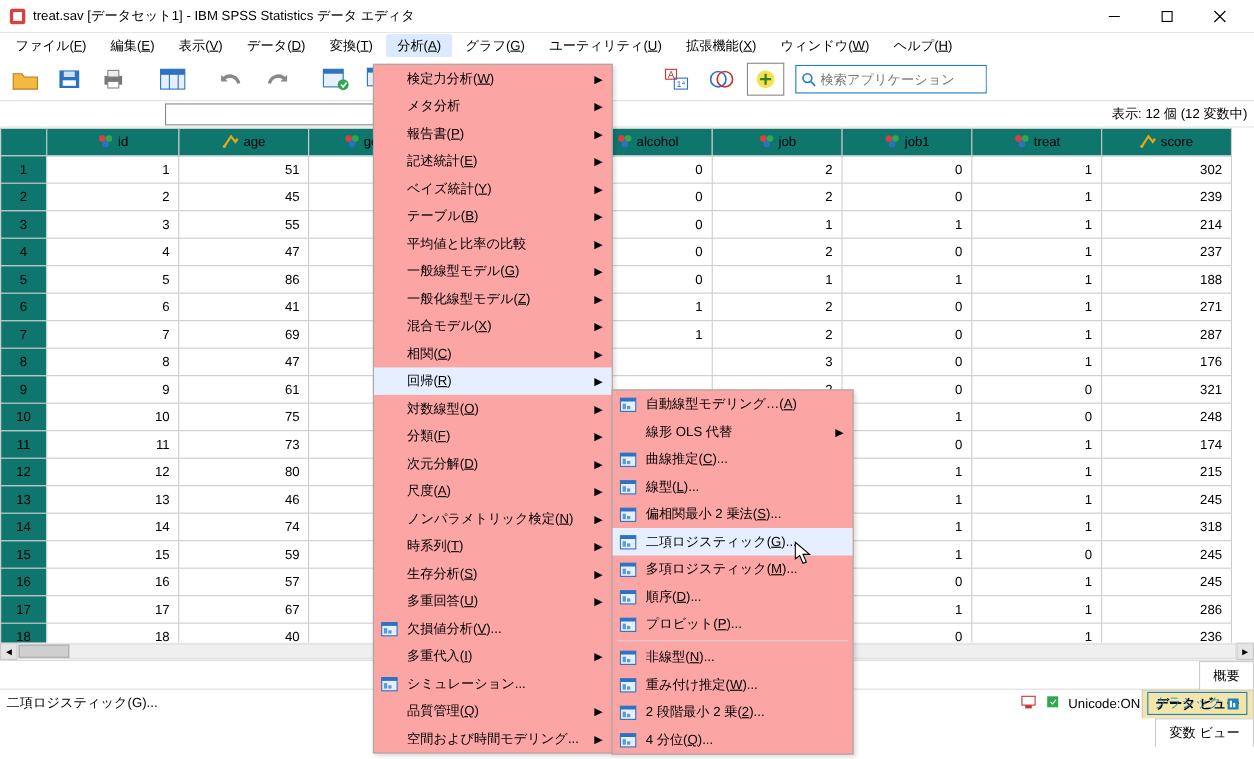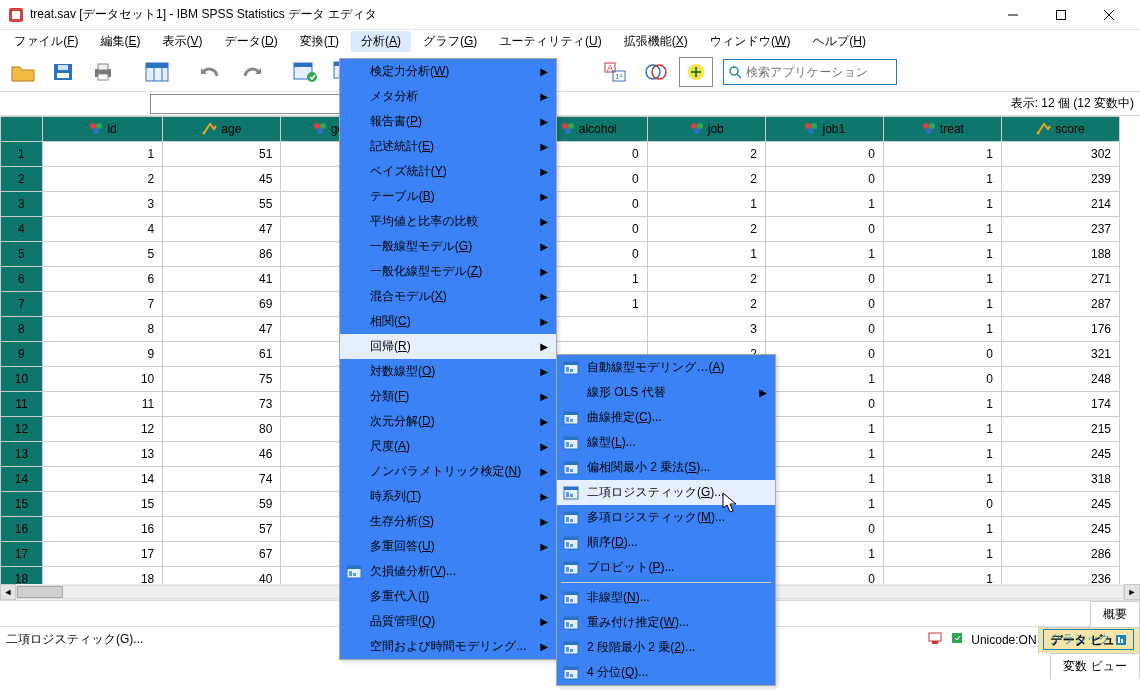--- a/index.html
+++ b/index.html
@@ -33,21 +33,21 @@
 .hscroll .track { flex:1; height:14px; background:#efefef; position:relative; border:1px solid #dcdcdc; }
 .hscroll .thumb { position:absolute; left:0; top:0; height:12px; width:46px; background:#cfcfcf; border:1px solid #aaa; }
 .tabs { display:flex; height:26px; border-top:1px solid #ddd; background:#fff; align-items:flex-end; padding-left:6px; gap:0;flex-direction:column; }
 .tab { padding:4px 12px; border:1px solid #ccc; border-bottom:none; font-size:12px; background:#fff; }
 .tab.active { background:#f3e6a8; font-weight:bold; }
 .statusbar { height:26px; border-top:1px solid #ddd; display:flex; align-items:center; font-size:12px; padding:0 6px; }
 .statusbar .sicons { margin-left:auto; display:flex; gap:6px; align-items:center; }
 .classic { border:1px solid #1e7fc2; padding:1px 6px; color:#1e7fc2; display:flex; align-items:center; gap:4px; }
 
 
-.menu { position:absolute; background:#3b82f6; border:1px solid #a8a8a8; box-shadow:2px 2px 4px rgba(0,0,0,.15); font-size:12px; z-index:50; }
+.menu { position:absolute; background:#fca5a5; border:1px solid #a8a8a8; box-shadow:2px 2px 4px rgba(0,0,0,.15); font-size:12px; z-index:50; }
 .menu .mitem { height:25px; display:flex; align-items:center; padding:0 28px 0 30px; position:relative; white-space:nowrap; }
 .menu .mitem.hover { background:#e6efff; }
 .menu .mitem .subarr { position:absolute; right:8px; font-size:10px; }
 .menu .mitem .micon { position:absolute; left:6px; width:16px; height:16px; display:flex; align-items:center; justify-content:center; }
 .menu .sep { height:1px; background:#d4d4d4; margin:2px 4px; }
 .analyze-menu { left:339px; top:58px; width:218px; }
 .regress-menu { left:556px; top:354px; width:220px; }
 .cursor { position:absolute; left:722px; top:492px; width:18px; height:22px; z-index:100; pointer-events:none; }
 u { text-decoration:underline; }
 </style>
@@ -607,20 +607,31 @@
           <rect x="7" y="9" width="3" height="3" fill="#5a9bd4"></rect>
         </svg>
       </span>
       <span>欠損値分析(<u>V</u>)...</span>
     </div>
     <div class="mitem">
       <span>多重代入(<u>I</u>)</span>
       <span class="subarr">▶</span>
     </div>
     <div class="mitem">
+      <span class="micon">
+        <svg width="16" height="16">
+          <rect x="1" y="2" width="14" height="12" fill="#e6efff" stroke="#2b72c2"></rect>
+          <rect x="1" y="2" width="14" height="3" fill="#2b72c2"></rect>
+          <rect x="3" y="7" width="3" height="5" fill="#5a9bd4"></rect>
+          <rect x="7" y="9" width="3" height="3" fill="#5a9bd4"></rect>
+        </svg>
+      </span>
+      <span>シミュレーション...</span>
+    </div>
+    <div class="mitem">
       <span>品質管理(<u>Q</u>)</span>
       <span class="subarr">▶</span>
     </div>
     <div class="mitem">
       <span>空間および時間モデリング...</span>
       <span class="subarr">▶</span>
     </div>
   </div>
 
 <div class="menu regress-menu" id="regress-menu">

